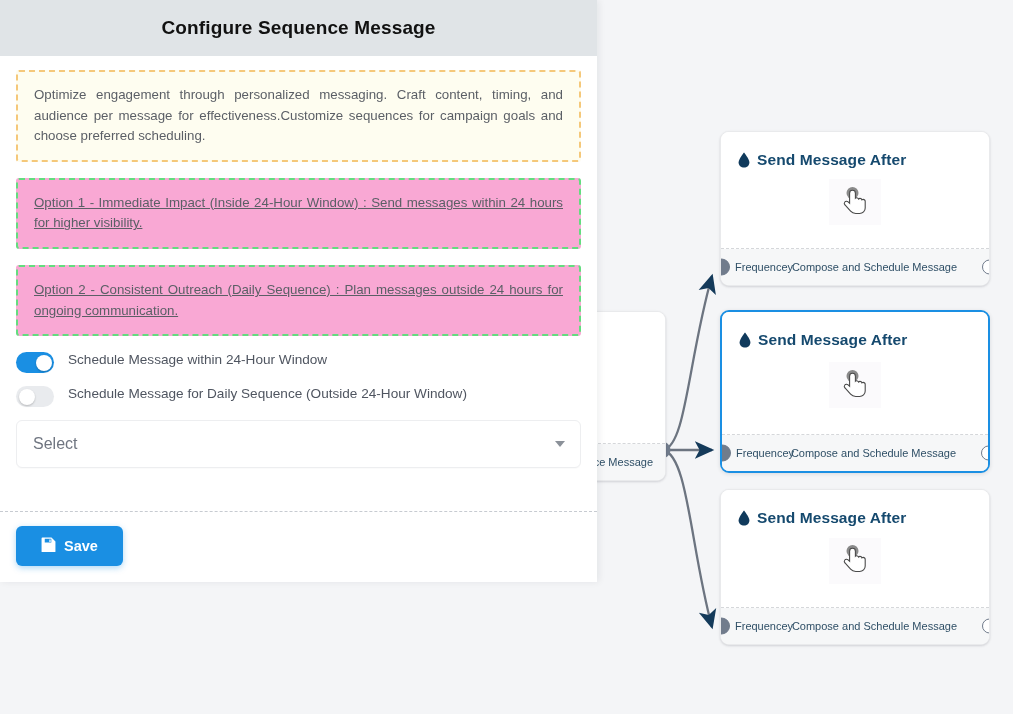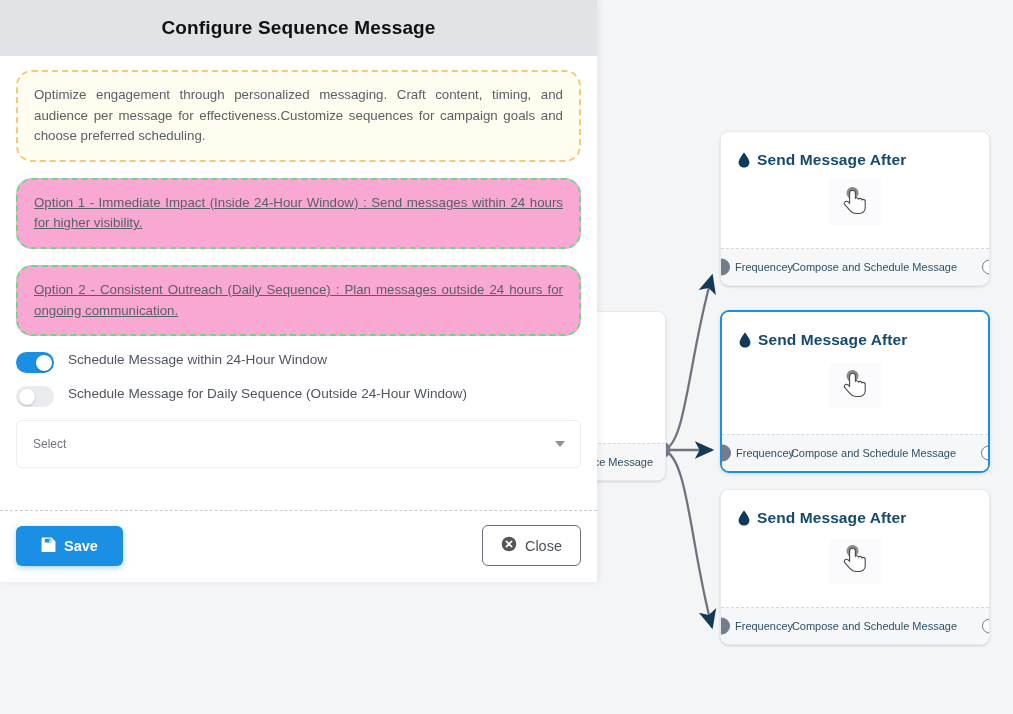--- a/index.html
+++ b/index.html
@@ -155,21 +155,21 @@
     letter-spacing: .15px;
   }
   #dialog-body {
     flex: 1 1 auto;
     padding: 14px 16px 0 16px;
     box-sizing: border-box;
     overflow: hidden;
   }
 
   .alert {
-    border-radius: 16px;
+    border-radius: 3px;
     padding: 13px 16px;
     margin-bottom: 16px;
     font-size: 13.3px;
     line-height: 1.55;
     text-align: justify;
     box-sizing: border-box;
   }
   .alert-warning {
     background: #fefdf0;
     border: 2px dashed #f5c87a;
@@ -223,41 +223,41 @@
     border: 1px solid #edeef0;
     border-radius: 6px;
     background: #fff;
     display: flex;
     align-items: center;
     padding: 0 16px;
     box-sizing: border-box;
     box-shadow: 0 1px 1px rgba(16,24,40,.02);
   }
   .select-value {
-    font-size: 12px;
+    font-size: 16px;
     color: #6f7580;
   }
   .select-caret {
     position: absolute;
     right: 15px;
     top: 50%;
     transform: translateY(-50%);
     width: 0; height: 0;
     border-left: 5px solid transparent;
     border-right: 5px solid transparent;
     border-top: 6px solid #8b9199;
   }
 
   #dialog-footer {
     flex: 0 0 auto;
     border-top: 1px dashed #c7cbd1;
     padding: 14px 16px 16px 16px;
     display: flex;
     align-items: center;
-    justify-content: space-between;
+    justify-content: flex-start;
     box-sizing: border-box;
   }
   .btn {
     display: inline-flex;
     align-items: center;
     gap: 8px;
     border-radius: 6px;
     font-size: 14.5px;
     font-weight: bold;
     cursor: pointer;
@@ -420,23 +420,14 @@
   <div id="dialog-footer">
     <button class="btn" id="btn-save">
       <span>
         <svg width="15" height="15" viewBox="0 0 16 16" fill="#ffffff">
           <path d="M1.6 0.6 h9.6 L15.4 4.8 v10.6 a.9.9 0 0 1-.9.9 h-13 a.9.9 0 0 1-.9-.9 V1.5 a.9.9 0 0 1 .9-.9 z M4 1.9 v4 h7 v-4 z M8.9 2.6 v2.6 h1.4 V2.6 z M3.4 9.2 h9.2 v5.1 H3.4 z" fill="#ffffff"></path>
         </svg>
       </span>
       <span>Save</span>
     </button>
 
-    <button class="btn" id="btn-close">
-      <span>
-        <svg width="16" height="16" viewBox="0 0 16 16">
-          <circle cx="8" cy="8" r="7.3" fill="#55565a"></circle>
-          <path d="M5.4 5.4 L10.6 10.6 M10.6 5.4 L5.4 10.6" stroke="#ffffff" stroke-width="1.6" stroke-linecap="round"></path>
-        </svg>
-      </span>
-      <span>Close</span>
-    </button>
   </div>
 </div>
 
 </body></html>

